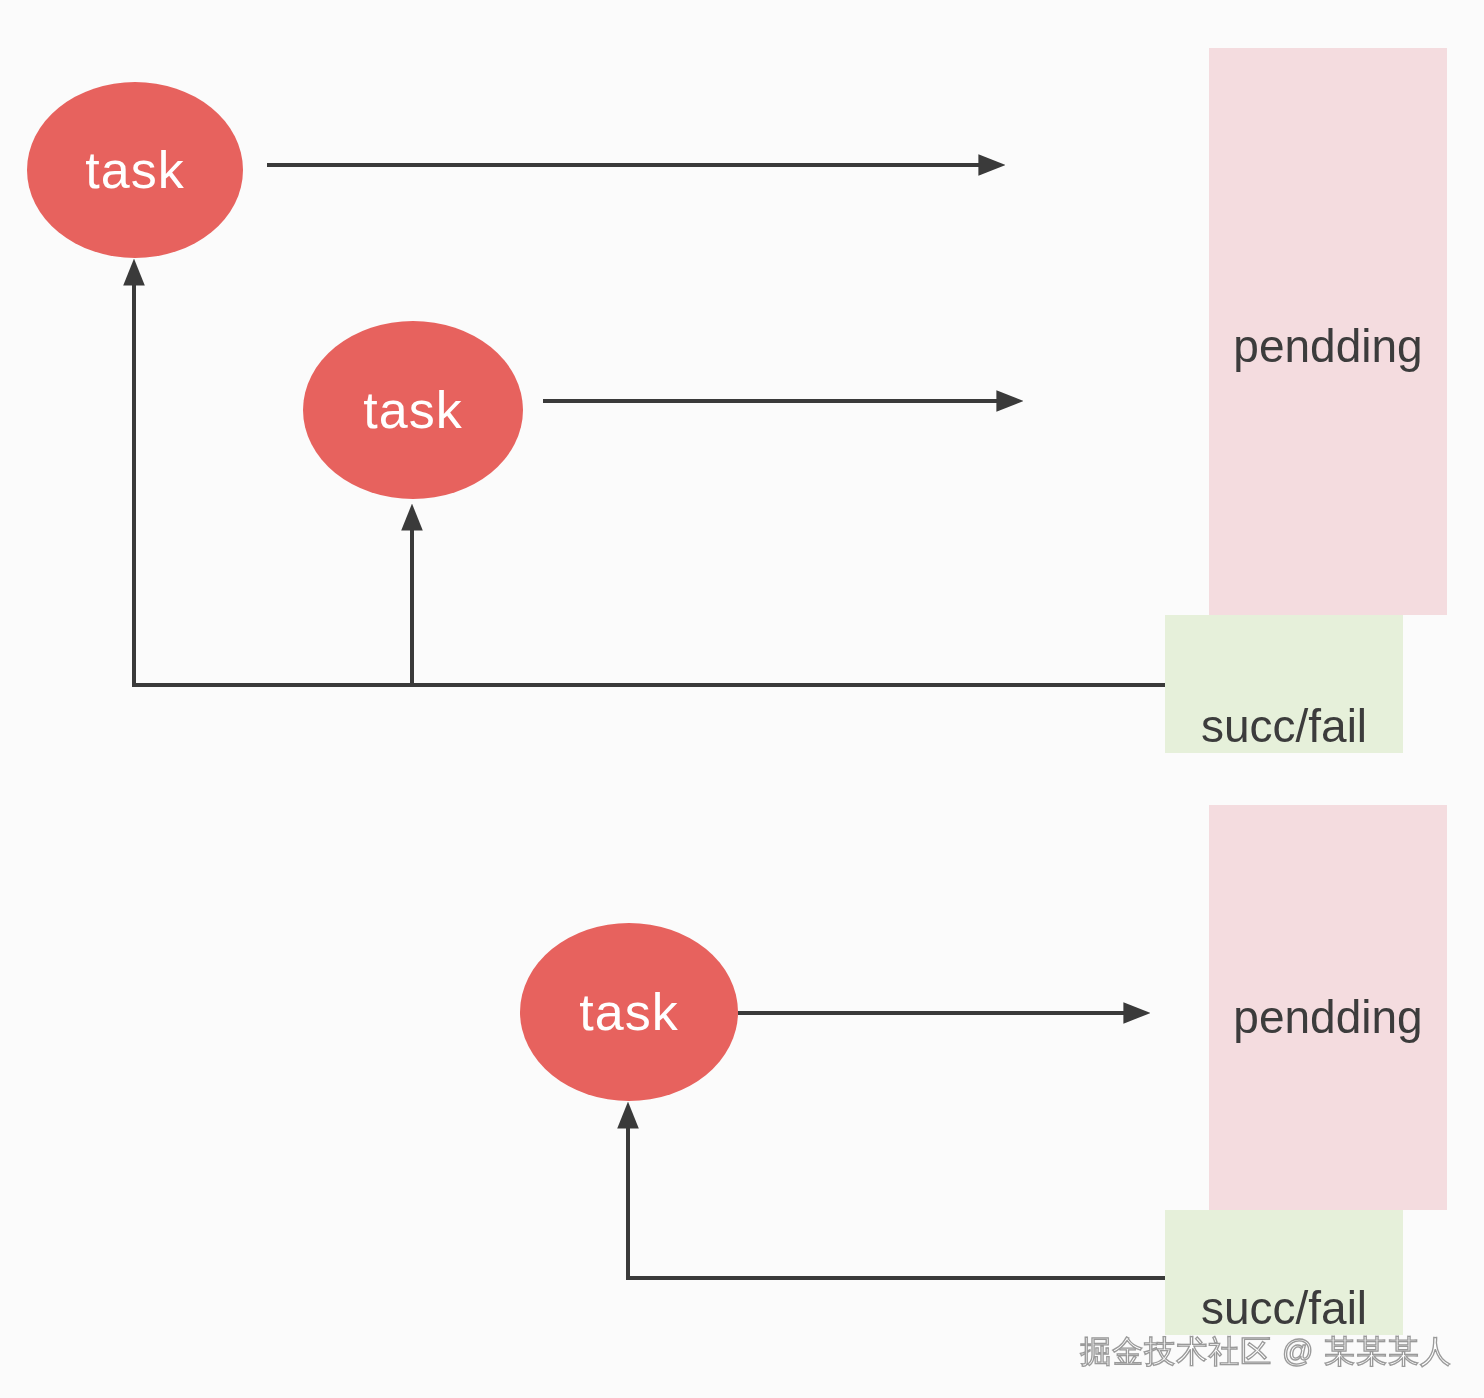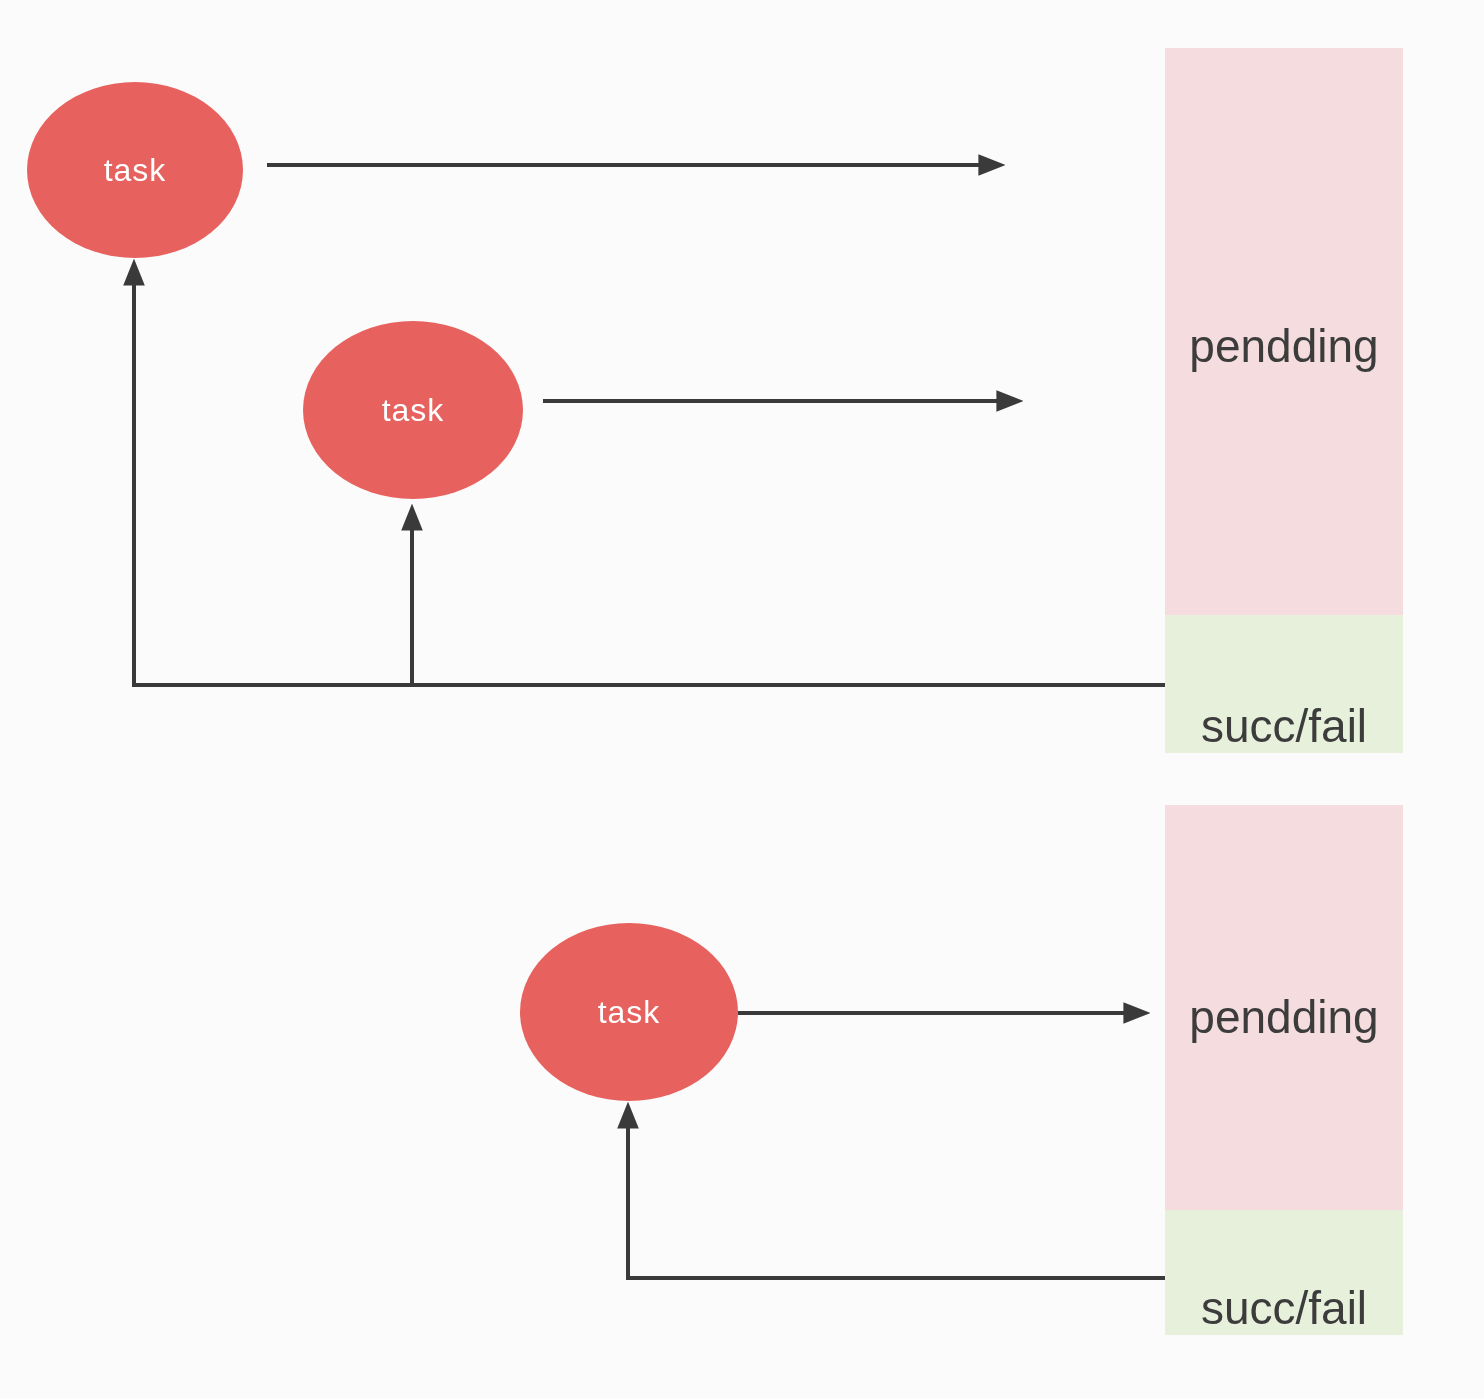--- a/index.html
+++ b/index.html
@@ -25,36 +25,36 @@
     fill: none;
   }
   .task-node {
     position: absolute;
     background: var(--task-fill, #e7625e);
     border-radius: 50%;
     display: flex; align-items: center; justify-content: center;
   }
   .task-node .task-label {
     color: var(--task-text, #ffffff);
-    font-size: 32px;
+    font-size: 52px;
     letter-spacing: 1px;
   }
   .node-task-1 { left: 27px;  top: 82px;  width: 216px; height: 176px; }
   .node-task-2 { left: 303px; top: 321px; width: 220px; height: 178px; }
   .node-task-3 { left: 520px; top: 923px; width: 218px; height: 178px; }
 
   .state-box {
     position: absolute;
     display: flex; align-items: center; justify-content: center;
   }
   .state-box .state-label {
     color: var(--label-text, #3c3c3c);
     font-size: 46px;
   }
-  .pending-box { background: var(--pending-fill, #f4dcdf); }
+  .pending-box { background: var(--pending-fill, #f4dcdf); margin-left: 44px; }
   .succ-fail-box { background: var(--result-fill, #e6f0da); align-items: flex-end; }
 
   .box-pending-top   { left: 1165px; top: 48px;   width: 238px; height: 567px; }
   .box-pending-top .state-label { position: relative; top: 14px; }
   .box-result-top    { left: 1165px; top: 615px;  width: 238px; height: 138px; }
   .box-pending-bottom{ left: 1165px; top: 805px;  width: 238px; height: 405px; }
   .box-pending-bottom .state-label { position: relative; top: 9px; }
   .box-result-bottom { left: 1165px; top: 1210px; width: 238px; height: 125px; }
 
   .watermark {
@@ -107,14 +107,15 @@
     <span class="task-label">task</span>
   </div>
 
   <div class="state-box pending-box box-pending-bottom">
     <span class="state-label">pendding</span>
   </div>
   <div class="state-box succ-fail-box box-result-bottom">
     <span class="state-label">succ/fail</span>
   </div>
 
+  <div class="watermark">掘金技术社区 @ 某某某人</div>
 
 </div>
 
 </body></html>

